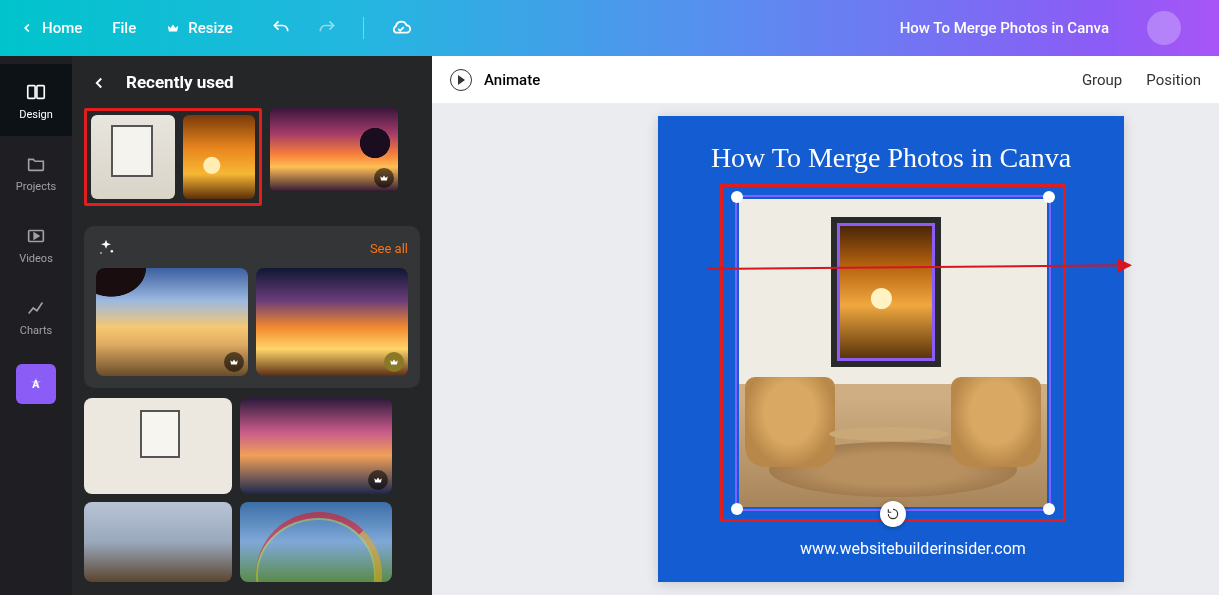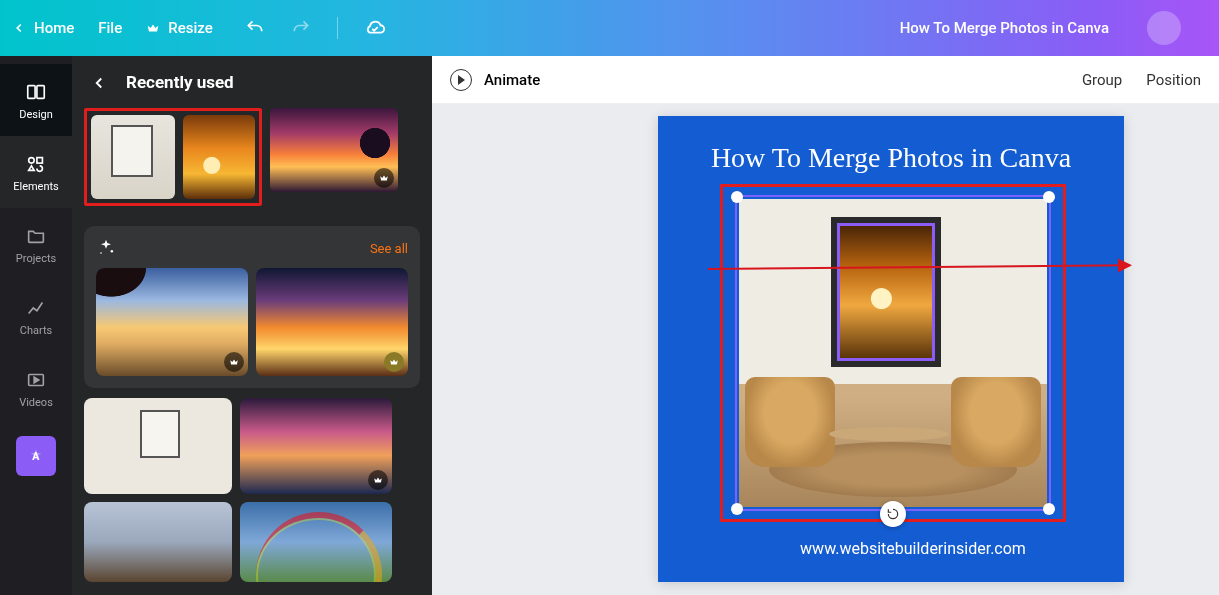--- a/index.html
+++ b/index.html
@@ -1,20 +1,20 @@
 <!DOCTYPE html>
 <html><head>
 <meta charset="utf-8">
 <style>
   * { box-sizing: border-box; margin: 0; padding: 0; }
   body { font-family: -apple-system, BlinkMacSystemFont, "Segoe UI", Roboto, sans-serif; background: #fff; width: 1219px; height: 595px; overflow: hidden; }
 
   
   .topbar { position: relative; height: 56px; background: linear-gradient(90deg, #00c4cc 0%, #24b6e0 30%, #5a8df0 60%, #8b5cf6 90%, #a855f7 100%); display: flex; align-items: center; color: #fff; }
-  .tb-left { display: flex; align-items: center; padding-left: 12px; gap: 24px; text-align: center; }
+  .tb-left { display: flex; align-items: center; padding-left: 20px; gap: 30px; text-align: center; }
   .tb-item { display: flex; align-items: center; gap: 8px; font-size: 15px; cursor: pointer; font-weight: 500; }
   .tb-icons { display: flex; gap: 26px; margin-left: 8px; align-items:center; }
   .tb-title { position: absolute; left: 50%; transform: translateX(-50%); font-size: 15px; font-weight: 500; left: auto; right:110px; transform:none; }
   .tb-avatar { position:absolute; right:38px; width:34px;height:34px; border-radius:50%; background: rgba(255,255,255,0.25); }
 
   
   .main { display: flex; height: calc(595px - 56px); }
   .nav { width: 72px; background: #1f1f23; display: flex; flex-direction: column; align-items: center; padding-top: 8px; }
   .nav-item { width: 72px; height: 72px; display: flex; flex-direction: column; align-items: center; justify-content: center; gap: 4px; color: #a0a0a5; font-size: 11px; cursor:pointer; }
   .nav-item.active { background: #0d1216; color: #fff; }
@@ -151,55 +151,44 @@
   <div class="nav">
     <div class="nav-item dark">
       <span class="nav-icon">
         <svg width="22" height="22" viewBox="0 0 24 24" fill="none" stroke="currentColor" stroke-width="1.8">
             <rect x="3" y="5" width="8" height="14" rx="1"></rect>
             <rect x="13" y="5" width="8" height="14" rx="1"></rect>
           </svg>
       </span>
       <span>Design</span>
     </div>
-    <div class="nav-item active" style="background:#252627">
-      <span class="nav-icon">
-        <svg width="22" height="22" viewBox="0 0 24 24" fill="none" stroke="currentColor" stroke-width="1.8">
-            <circle cx="7" cy="8" r="3"></circle>
-            <rect x="13" y="5" width="6" height="6"></rect>
-            <path d="M7 14l-3 5h6z"></path>
-            <path d="M16 14c2 0 3 1 3 3s-1 3-3 3-3-1-3-3"></path>
-          </svg>
-      </span>
-      <span>Elements</span>
-    </div>
     <div class="nav-item">
       <span class="nav-icon">
         <svg width="22" height="22" viewBox="0 0 24 24" fill="none" stroke="currentColor" stroke-width="1.8">
             <path d="M4 7h5l2 2h9v9a1 1 0 01-1 1H5a1 1 0 01-1-1V7z"></path>
           </svg>
       </span>
       <span>Projects</span>
-    </div>
-    <div class="nav-item">
-      <span class="nav-icon">
-        <svg width="22" height="22" viewBox="0 0 24 24" fill="none" stroke="currentColor" stroke-width="1.8">
-            <path d="M4 18l5-6 4 3 6-9"></path>
-          </svg>
-      </span>
-      <span>Charts</span>
     </div>
     <div class="nav-item">
       <span class="nav-icon">
         <svg width="22" height="22" viewBox="0 0 24 24" fill="none" stroke="currentColor" stroke-width="1.8">
             <rect x="4" y="6" width="16" height="12" rx="1"></rect>
             <path d="M10 9l5 3-5 3z" fill="currentColor"></path>
           </svg>
       </span>
       <span>Videos</span>
+    </div>
+    <div class="nav-item">
+      <span class="nav-icon">
+        <svg width="22" height="22" viewBox="0 0 24 24" fill="none" stroke="currentColor" stroke-width="1.8">
+            <path d="M4 18l5-6 4 3 6-9"></path>
+          </svg>
+      </span>
+      <span>Charts</span>
     </div>
     <div class="nav-item purple">
       <svg width="18" height="18" viewBox="0 0 24 24" fill="#fff">
           <path d="M12 3l2 5h5l-4 3 2 6-5-4-5 4 2-6-4-3h5z" opacity=".3"></path>
           <text x="7" y="17" font-size="14" fill="#fff" font-weight="bold">A</text>
         </svg>
     </div>
   </div>
 
   <div class="panel">

